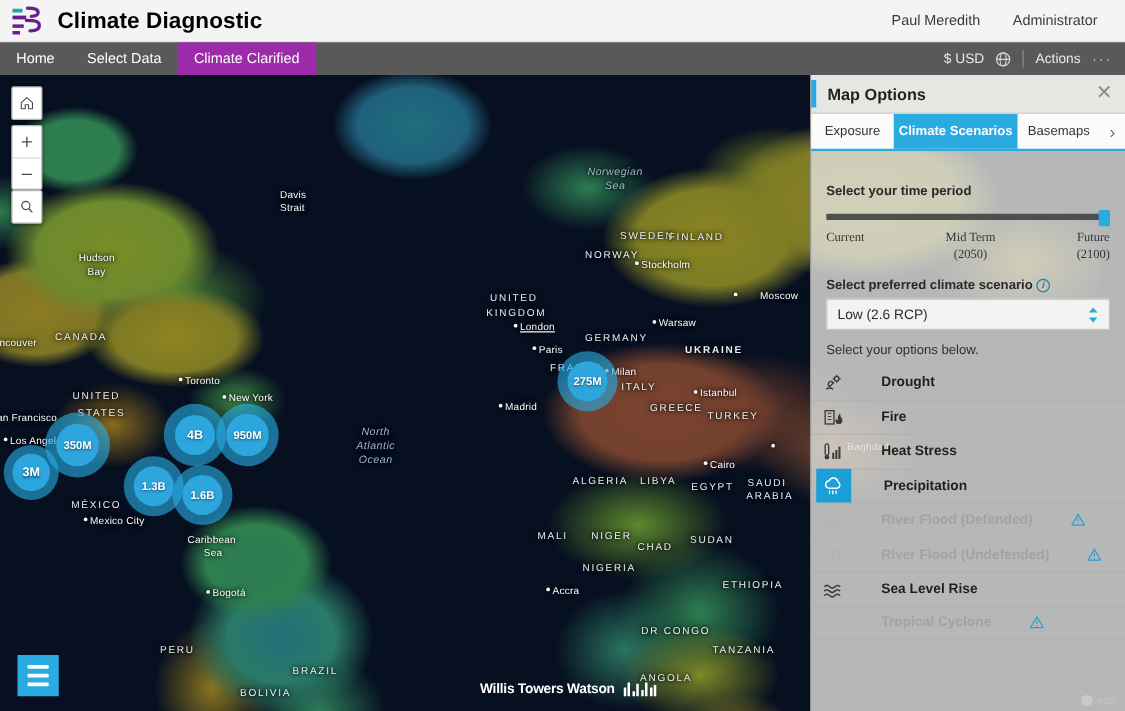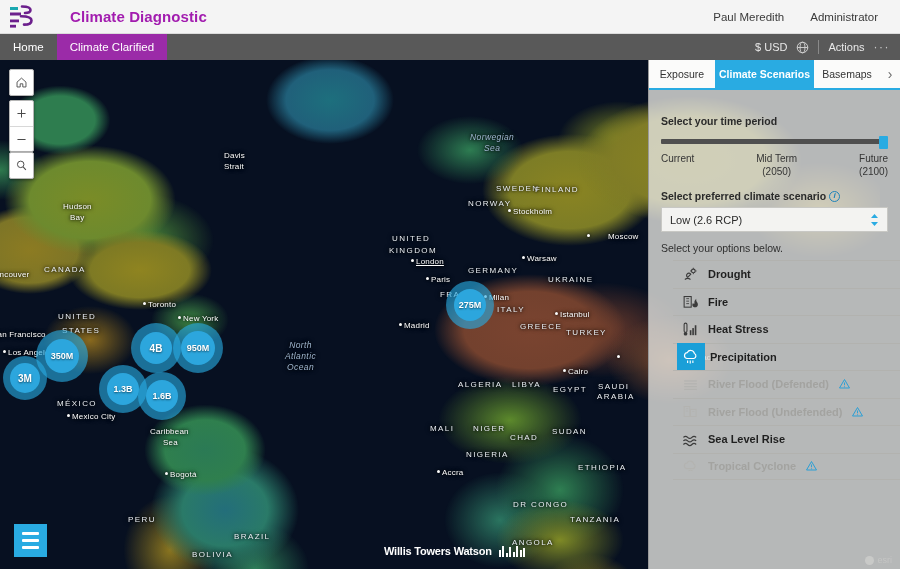--- a/index.html
+++ b/index.html
@@ -11,21 +11,21 @@
   #app { position: relative; width: 900px; height: 569px; overflow: hidden; }
 
   
   .topbar {
     position: absolute; top: 0; left: 0; width: 900px; height: 34px;
     background: #f4f4f4; border-bottom: 1px solid #dcdcdc;
     display: flex; align-items: center;
   }
   .brand { display: flex; align-items: center; padding-left: 8px; }
   .brand-logo { width: 30px; height: 26px; margin-right: 8px; flex: none; }
-  .brand-title { font-size: 15px; font-weight: bold; color: #a21caf; letter-spacing: .1px; margin-left: 24px; }
+  .brand-title { font-size: 18px; font-weight: bold; color: #000000; letter-spacing: .1px; }
   .topbar-right {
     margin-left: auto; display: flex; align-items: center; gap: 26px;
     padding-right: 22px; font-size: 11.5px; color: #3a3a3a;
   }
 
   
   .navbar {
     position: absolute; top: 34px; left: 0; width: 900px; height: 26px;
     background: #595959; display: flex; align-items: stretch;
   }
@@ -213,34 +213,34 @@
     flex: 1; display: flex; align-items: center; justify-content: center;
     font-size: 10.5px; color: #333; cursor: pointer; white-space: nowrap;
     padding: 0 4px;
   }
   .tab.active { background: #29abe2; color: #fff; font-weight: bold; }
   .tab-next {
     width: 20px; display: flex; align-items: center; justify-content: center;
     color: #6a6a6a; font-size: 14px; cursor: pointer; flex: none;
   }
 
-  .panel-body { padding: 1px 12px 0 12px; margin-top: 24px; }
+  .panel-body { padding: 26px 12px 0 12px; }
   .field-label { font-size: 10.5px; font-weight: bold; color: #2a2a2a; margin-bottom: 9px; }
   .slider-wrap { position: relative; height: 10px; margin: 0 0 6px 0; }
   .slider-track {
     position: absolute; left: 0; right: 0; top: 3px; height: 5px;
     background: #4f4f4f; border-radius: 1px;
   }
   .slider-knob {
     position: absolute; right: 0; top: 0; width: 9px; height: 13px;
     background: #29abe2; border-radius: 1px; cursor: pointer;
   }
   .slider-labels {
     display: flex; justify-content: space-between;
-    font-size: 10px; color: #353535; text-align: center;
+    font-size: 10px; color: #353535; text-align: center; font-family: Liberation Serif, serif;
   }
   .slider-labels > div { line-height: 13px; }
 
   .field-label2 {
     font-size: 10.5px; font-weight: bold; color: #2a2a2a;
     margin: 12px 0 5px 0; display: flex; align-items: center; gap: 3px;
   }
   .info-ico {
     width: 11px; height: 11px; border-radius: 50%;
     border: 1.2px solid #1f83b8; color: #1f83b8; font-size: 8px;
@@ -255,21 +255,21 @@
   .select .caret {
     margin-left: auto; color: #29abe2; font-size: 8px; line-height: 8px;
     display: flex; flex-direction: column; align-items: center;
   }
   .hint { font-size: 10.5px; color: #2f2f2f; margin: 10px 0 4px 0; }
 
   .opt-list { margin-top: 2px; }
   .opt {
     display: flex; align-items: center; height: 27.5px;
     border-top: 1px solid rgba(176,176,172,.75);
-    padding-left: 4px; cursor: pointer; gap: 5px; margin-left: 24px;
+    padding-left: 4px; cursor: pointer; gap: 26px;
   }
   .opt:last-child { border-bottom: 1px solid rgba(176,176,172,.75); }
   .opt-ico {
     width: 26px; height: 22px; flex: none;
     display: flex; align-items: center; justify-content: center;
     color: #3b3b3b;
   }
   .opt.selected .opt-ico { background: #1a9fd8; color: #ffffff; width: 28px; height: 27px; }
   .opt-name { font-size: 11px; font-weight: bold; color: #1f1f1f; }
   .opt.disabled { cursor: default; }
@@ -295,20 +295,21 @@
       <span class="brand-title">Climate Diagnostic</span>
     </div>
     <div class="topbar-right">
       <span>Paul Meredith</span>
       <span>Administrator</span>
     </div>
   </div>
 
   <div class="navbar">
     <div class="nav-item">Home</div>
+    <div class="nav-item">Select Data</div>
     <div class="nav-item active">Climate Clarified</div>
     <div class="nav-right">
       <span>$ USD</span>
       <svg class="globe-ico" viewBox="0 0 16 16">
         <circle cx="8" cy="8" r="6.5" fill="none" stroke="#d6d6d6" stroke-width="1.2"></circle>
         <ellipse cx="8" cy="8" rx="3" ry="6.5" fill="none" stroke="#d6d6d6" stroke-width="1.1"></ellipse>
         <line x1="1.6" y1="8" x2="14.4" y2="8" stroke="#d6d6d6" stroke-width="1.1"></line>
       </svg>
       <span class="nav-sep"></span>
       <span>Actions</span>
@@ -337,21 +338,21 @@
         <div class="map-label" style="left: 128px; top: 455px;">PERU</div>
         <div class="map-label" style="left: 234px; top: 472px;">BRAZIL</div>
         <div class="map-label" style="left: 192px; top: 490px;">BOLIVIA</div>
         <div class="map-label" style="left: 468px; top: 139px;">NORWAY</div>
         <div class="map-label" style="left: 496px; top: 124px;">SWEDEN</div>
         <div class="map-label" style="left: 535px; top: 125px;">FINLAND</div>
         <div class="map-label" style="left: 392px; top: 174px;">UNITED</div>
         <div class="map-label" style="left: 389px; top: 186px;">KINGDOM</div>
         <div class="map-label" style="left: 468px; top: 206px;">GERMANY</div>
         <div class="map-label" style="left: 440px; top: 230px;">FRANCE</div>
-        <div class="map-label" style="left: 548px; top: 215px;">UKRAINE</div>
+        <div class="map-label" style="left: 548px; top: 215px; font-weight: bold;">UKRAINE</div>
         <div class="map-label" style="left: 497px; top: 245px;">ITALY</div>
         <div class="map-label" style="left: 566px; top: 268px;">TURKEY</div>
         <div class="map-label" style="left: 520px; top: 262px;">GREECE</div>
         <div class="map-label" style="left: 458px; top: 320px;">ALGERIA</div>
         <div class="map-label" style="left: 512px; top: 320px;">LIBYA</div>
         <div class="map-label" style="left: 553px; top: 325px;">EGYPT</div>
         <div class="map-label" style="left: 598px; top: 322px;">SAUDI</div>
         <div class="map-label" style="left: 597px; top: 332px;">ARABIA</div>
         <div class="map-label" style="left: 430px; top: 364px;">MALI</div>
         <div class="map-label" style="left: 473px; top: 364px;">NIGER</div>
@@ -490,20 +491,25 @@
     </div>
 
     <div class="esri">
       <span class="esri-globe"></span>
       <span>esri</span>
     </div>
   </div>
 
   <div class="panel">
 
+    <div class="panel-head">
+      <span class="panel-accent"></span>
+      <span class="panel-title">Map Options</span>
+      <span class="panel-close">✕</span>
+    </div>
 
     <div class="tabs">
       <div class="tab">Exposure</div>
       <div class="tab active">Climate Scenarios</div>
       <div class="tab">Basemaps</div>
       <div class="tab-next">›</div>
     </div>
 
     <div class="panel-body">
 

